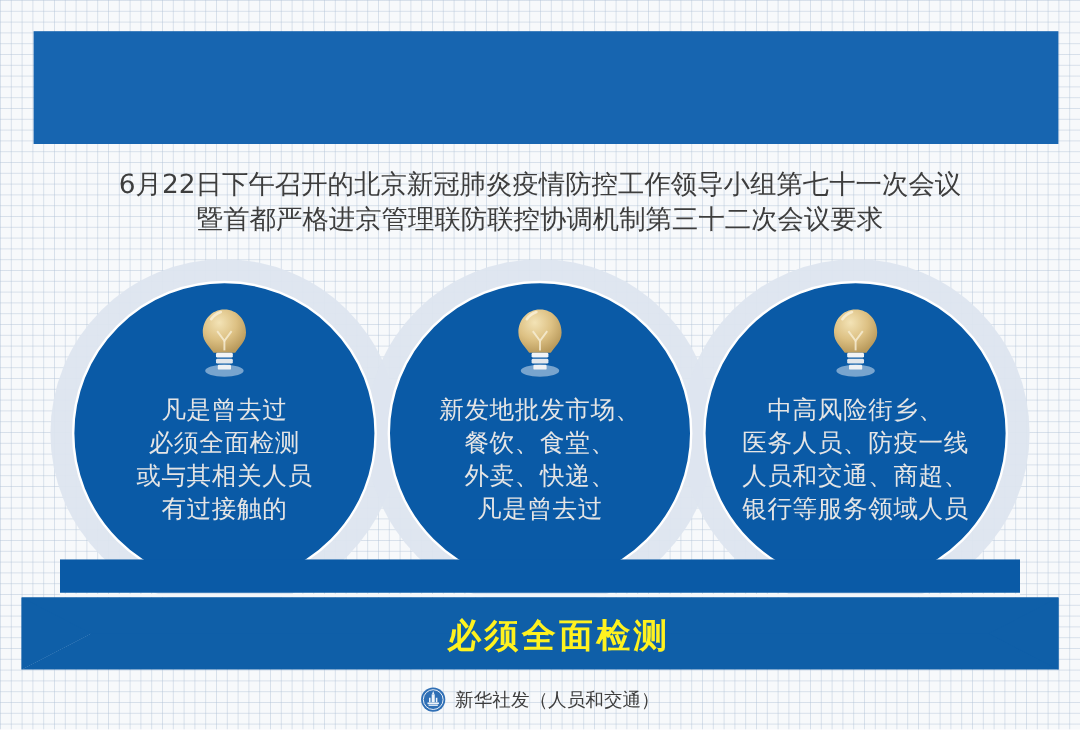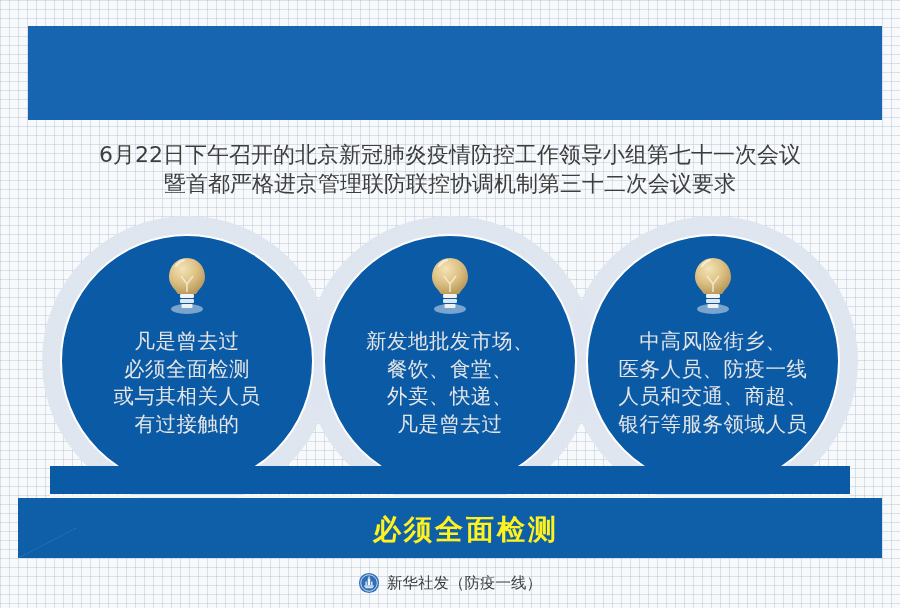--- a/index.html
+++ b/index.html
@@ -297,16 +297,16 @@
     <svg id="footer-logo" viewBox="0 0 24 24">
       <circle cx="12" cy="12" r="11" fill="#2f6fb5"></circle>
       <circle cx="12" cy="12" r="9" fill="none" stroke="#e8eff7" stroke-width="0.9"></circle>
       <path d="M12 4.2 L13.1 7.2 L10.9 7.2 Z" fill="#eef4fa"></path>
       <rect x="10.6" y="7.2" width="2.8" height="7.2" fill="#eef4fa"></rect>
       <path d="M8.2 10.4 L9.6 10.4 L9.6 14.4 L8.2 14.4 Z" fill="#eef4fa"></path>
       <path d="M14.4 10.4 L15.8 10.4 L15.8 14.4 L14.4 14.4 Z" fill="#eef4fa"></path>
       <rect x="6.8" y="14.6" width="10.4" height="1.5" fill="#eef4fa"></rect>
       <rect x="7.8" y="16.5" width="8.4" height="1.2" fill="#eef4fa"></rect>
     </svg>
-    <span id="footer-text">新华社发（防疫一线）</span>
+    <span id="footer-text">新华社发（人员和交通）</span>
   </div>
 
 </div>
 
 </body></html>

